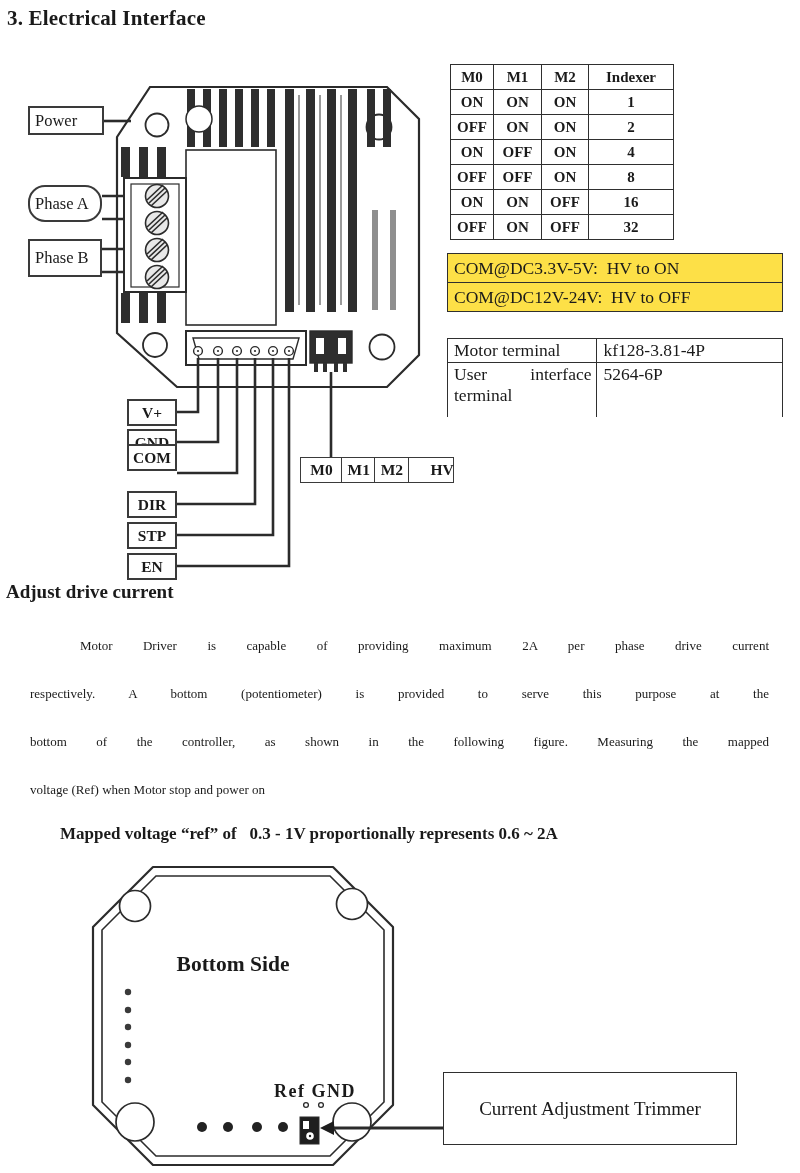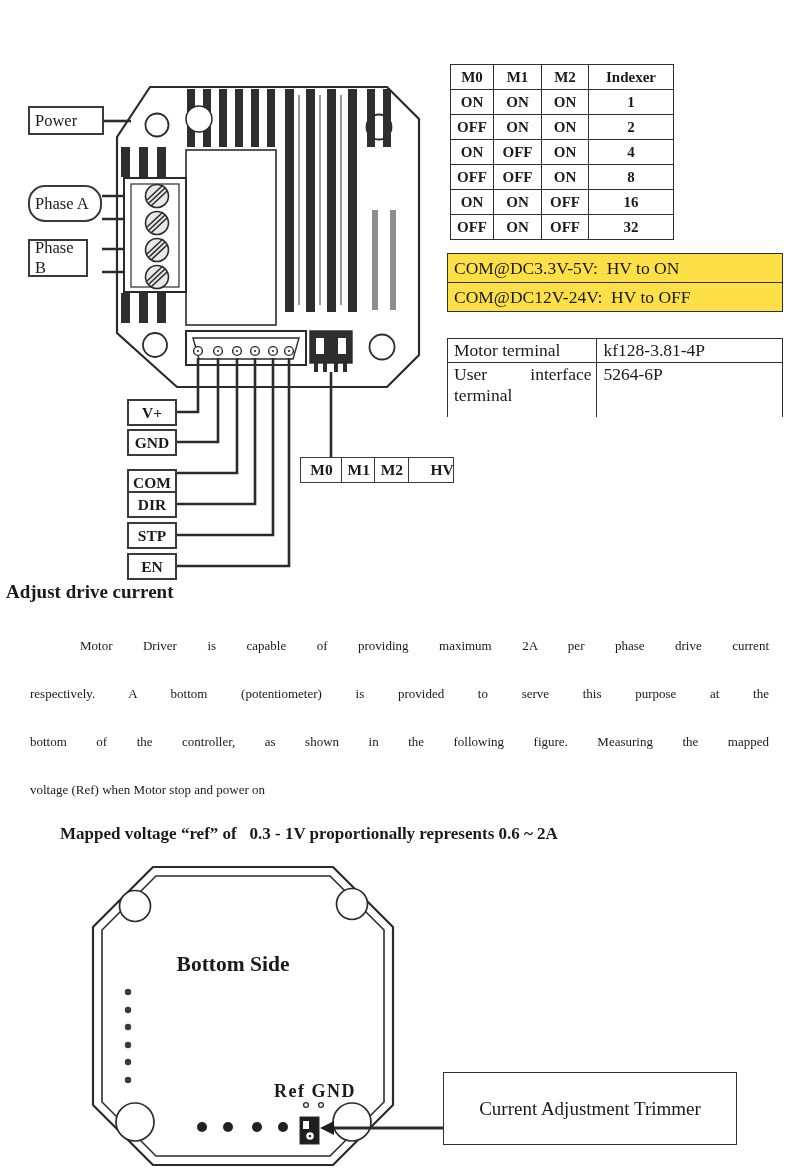--- a/index.html
+++ b/index.html
@@ -9,21 +9,21 @@
   }
   svg.art{position:absolute;left:0;top:0;z-index:0;}
   .overlay{position:absolute;z-index:1;}
   .doc-title{left:7px;top:6px;font-size:21px;font-weight:bold;letter-spacing:.2px;}
   .sub-heading{left:6px;top:581px;font-size:19px;font-weight:bold;}
 
   .lead-box{border:2px solid #3a3a3a;background:#fff;font-size:16.5px;
     display:flex;align-items:center;padding-left:5px;box-sizing:border-box;}
   .power{left:28px;top:106px;width:76px;height:29px;}
   .phasea{left:28px;top:185px;width:74px;height:37px;border-radius:17px;}
-  .phaseb{left:28px;top:239px;width:60px;height:38px;}
+  .phaseb{left:28px;top:239px;width:74px;height:38px;}
 
   .pinbox{left:127px;width:50px;height:27px;border:2.2px solid #3a3a3a;background:#fff;
     font-weight:bold;font-size:15.5px;display:flex;align-items:center;justify-content:center;
     box-sizing:border-box;}
 
   table{border-collapse:collapse;}
   .idx-table{left:450px;top:64px;}
   .idx-table td,.idx-table th{border:1.6px solid #2f2f2f;font-weight:bold;font-size:15px;
     text-align:center;padding:0;height:24px;background:#fff;}
   .idx-c0{width:42px;} .idx-c1{width:47px;} .idx-c2{width:46px;} .idx-c3{width:84px;}
@@ -218,20 +218,21 @@
         <circle cx="310" cy="1136" r="1.2" fill="#1e1e1e" stroke="none"></circle>
       </g>
 
       <g>
         <line x1="330" y1="1128" x2="443" y2="1128" stroke-width="2.8"></line>
         <polygon points="320,1128 334,1121 334,1135" fill="#1e1e1e" stroke="none"></polygon>
       </g>
     </g>
   </svg>
 
+  <div class="overlay doc-title">3. Electrical Interface</div>
 
   <div class="overlay lead-box power">
     <span>Power</span>
   </div>
   <div class="overlay lead-box phasea">
     <span>Phase A</span>
   </div>
   <div class="overlay lead-box phaseb">
     <span>Phase B</span>
   </div>
@@ -302,21 +303,21 @@
     </tr>
     <tr>
       <td class="term-c0">User interface terminal</td>
       <td class="term-c1">5264-6P</td>
     </tr>
   </tbody>
     </table>
 
   <div class="overlay pinbox" style="top:399px">V+</div>
   <div class="overlay pinbox" style="top:429px">GND</div>
-  <div class="overlay pinbox" style="top:469px">COM</div>
+  <div class="overlay pinbox" style="top:444px">COM</div>
   <div class="overlay pinbox" style="top:491px">DIR</div>
   <div class="overlay pinbox" style="top:522px">STP</div>
   <div class="overlay pinbox" style="top:553px">EN</div>
 
   <div class="overlay mode-strip">
     <div class="mode-cell mc0">M0</div>
     <div class="mode-cell mc1">M1</div>
     <div class="mode-cell mc2">M2</div>
     <div class="mode-cell mc3">HV</div>
   </div>

